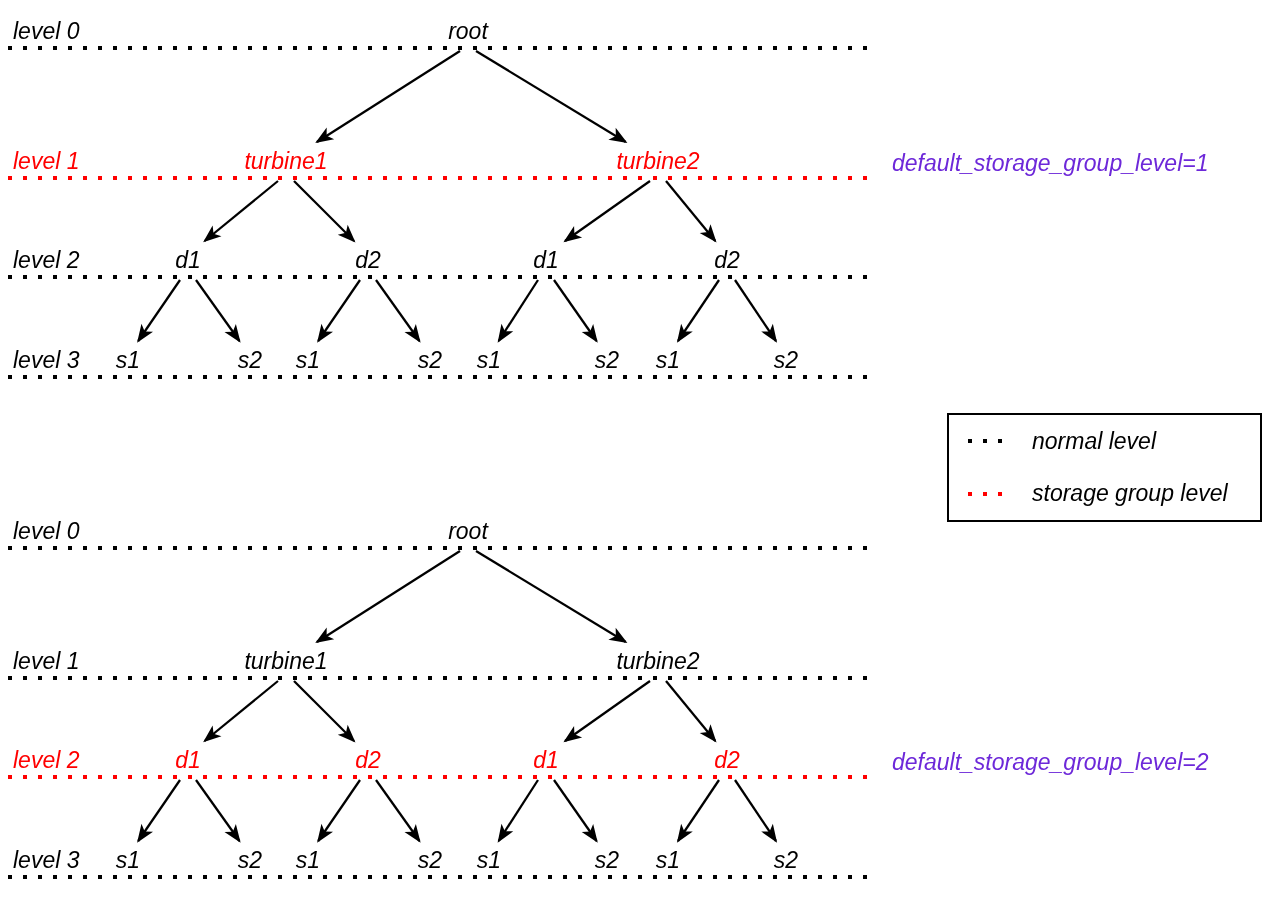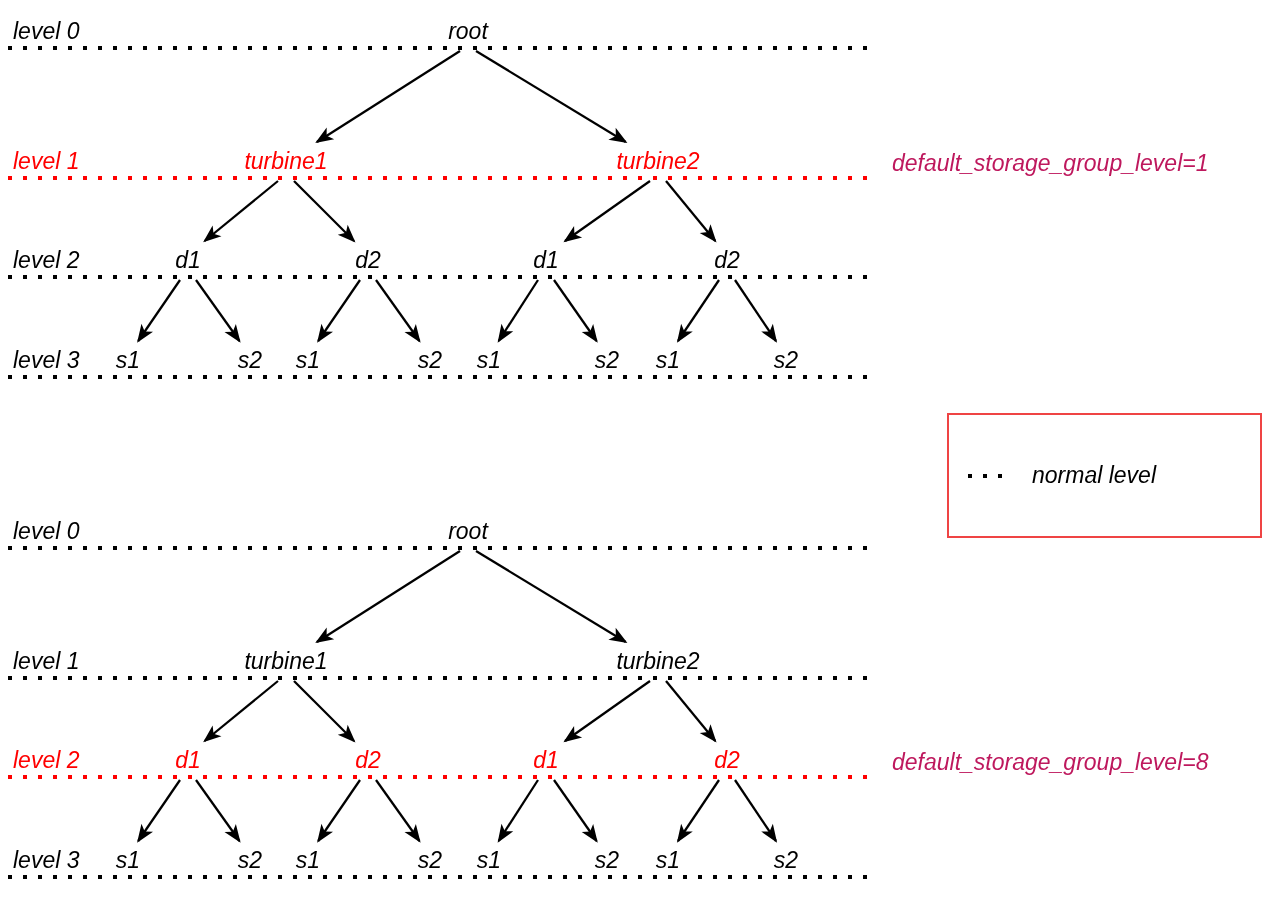--- a/index.html
+++ b/index.html
@@ -22,33 +22,33 @@
     top: 0;
   }
   #diagram-svg text {
     font-family: "Liberation Sans", sans-serif;
     font-size: 23px;
   }
   .annotation {
     position: absolute;
     left: 892px;
     font-size: 23px;
-    color: #be185d;
+    color: #6d28d9;
     white-space: nowrap;
   }
   #annotation-1 { top: 150px; }
   #annotation-2 { top: 749px; }
   .legend {
     position: absolute;
     left: 947px;
     top: 413px;
     width: 315px;
-    height: 125px;
+    height: 109px;
     box-sizing: border-box;
-    border: 2px solid #ef4444;
+    border: 2px solid #000000;
     background: #ffffff;
     display: flex;
     flex-direction: column;
     justify-content: space-around;
     padding: 0 0 0 17px;
   }
   .legend-row {
     display: flex;
     align-items: center;
     gap: 26px;
@@ -145,24 +145,30 @@
         <line x1="376" y1="780" x2="419.46" y2="841" stroke="#000000" stroke-width="2.25" marker-end="url(#arrowhead)"></line>
         <line x1="538" y1="780" x2="498.69" y2="841" stroke="#000000" stroke-width="2.25" marker-end="url(#arrowhead)"></line>
         <line x1="554" y1="780" x2="596.63" y2="841" stroke="#000000" stroke-width="2.25" marker-end="url(#arrowhead)"></line>
         <line x1="719" y1="780" x2="678.03" y2="841" stroke="#000000" stroke-width="2.25" marker-end="url(#arrowhead)"></line>
         <line x1="735" y1="780" x2="775.97" y2="841" stroke="#000000" stroke-width="2.25" marker-end="url(#arrowhead)"></line>
       </g>
     </svg>
 
   <div class="annotation" id="annotation-1">default_storage_group_level=1</div>
 
-  <div class="annotation" id="annotation-2">default_storage_group_level=8</div>
+  <div class="annotation" id="annotation-2">default_storage_group_level=2</div>
 
   <div class="legend">
     <div class="legend-row">
       <svg class="legend-sample" width="40" height="6">
         <line x1="2" y1="3" x2="38" y2="3" stroke-width="4" stroke-dasharray="4 11" stroke="#000000"></line>
       </svg>
       <span>normal level</span>
     </div>
+    <div class="legend-row">
+      <svg class="legend-sample" width="40" height="6">
+        <line x1="2" y1="3" x2="38" y2="3" stroke-width="4" stroke-dasharray="4 11" stroke="#ff0000"></line>
+      </svg>
+      <span>storage group level</span>
+    </div>
   </div>
 
 </div>
 
 </body></html>

